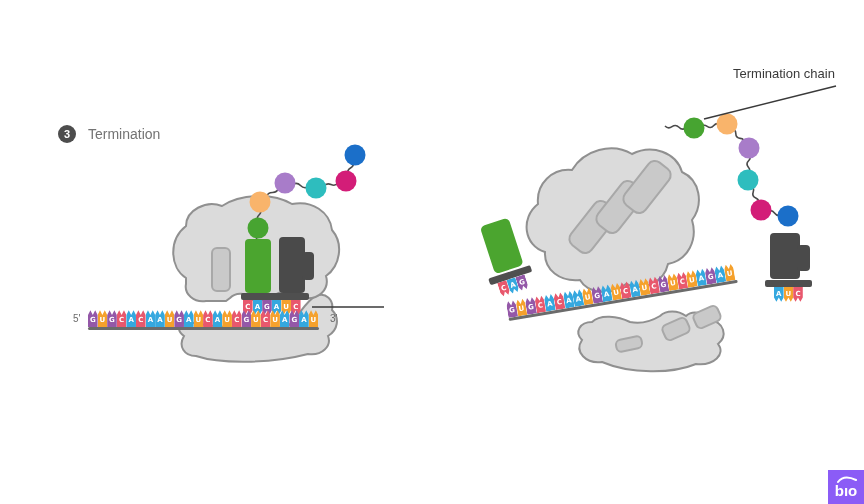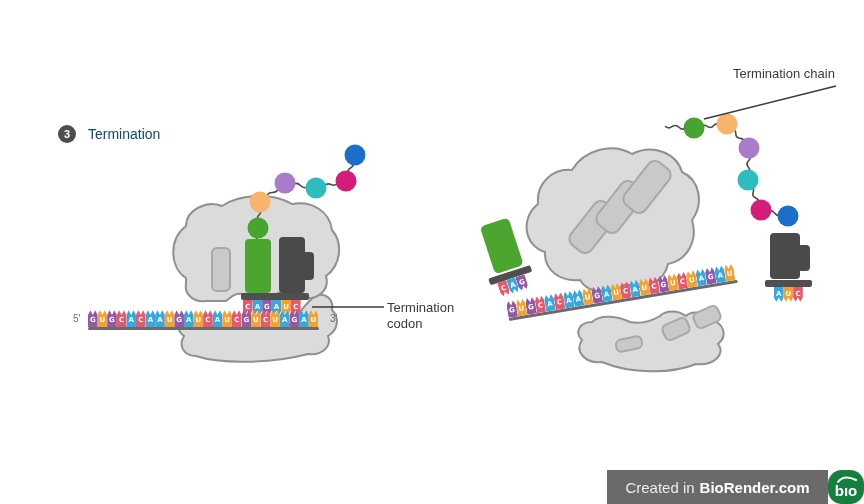--- a/index.html
+++ b/index.html
@@ -6,21 +6,21 @@
   body{width:864px;height:504px;background:#fff;overflow:hidden;
        font-family:"Liberation Sans",sans-serif;position:relative;}
   #stage{position:absolute;inset:0;width:864px;height:504px;}
   svg.layer{position:absolute;left:0;top:0;pointer-events:none;}
   .abs{position:absolute;}
 
   
   .badge{left:58px;top:125px;width:18px;height:18px;border-radius:50%;
          color:#fff;font-size:11px;font-weight:bold;display:flex;
          align-items:center;justify-content:center;}
-  .step-label{left:88px;top:126px;font-size:14px;color:#0c4a6e;}
+  .step-label{left:88px;top:126px;font-size:14px;color:#737373;}
 
   
   .ann{font-size:13px;color:#3a3a3a;line-height:1.2;}
   .term-label{left:387px;top:300px;width:82px;}
   .poly-label{left:733px;top:66px;white-space:nowrap;}
   .prime{font-size:10px;color:#6b6b6b;}
 
   
   .seq-row{display:flex;}
   .tag{flex:0 0 9.6px;width:9.6px;display:flex;justify-content:center;
@@ -216,26 +216,21 @@
 
   <svg class="layer" width="864" height="504">
     <line x1="312" y1="307" x2="384" y2="307" stroke-width="1.5" stroke="#3A3A3A"></line>
     <line x1="836" y1="86" x2="704" y2="119" stroke-width="1.5" stroke="#3A3A3A"></line>
   </svg>
 
   <div class="abs badge" style="background: rgb(77, 77, 77);">
       <span>3</span>
     </div>
   <div class="abs step-label">Termination</div>
-  <div class="abs ann term-label">Termination codon</div>
   <div class="abs ann poly-label">Termination chain</div>
 
-  <div class="abs footer-bar" style="background: rgb(106, 106, 106);">
-    <span>Created in</span>
-    <b>BioRender.com</b>
-  </div>
-  <div class="abs logo-box" style="background: #15803d; border-radius: 14px;">
+  <div class="abs logo-box" style="background: #8b5cf6;">
     <span>bıo</span>
     <svg class="abs" width="22" height="10" style="left:8px;top:4px;">
       <path d="M2,8 Q8,0 20,6" stroke="#fff" stroke-width="2" fill="none" stroke-linecap="round"></path>
     </svg>
   </div>
 </div>
 
 </body></html>

